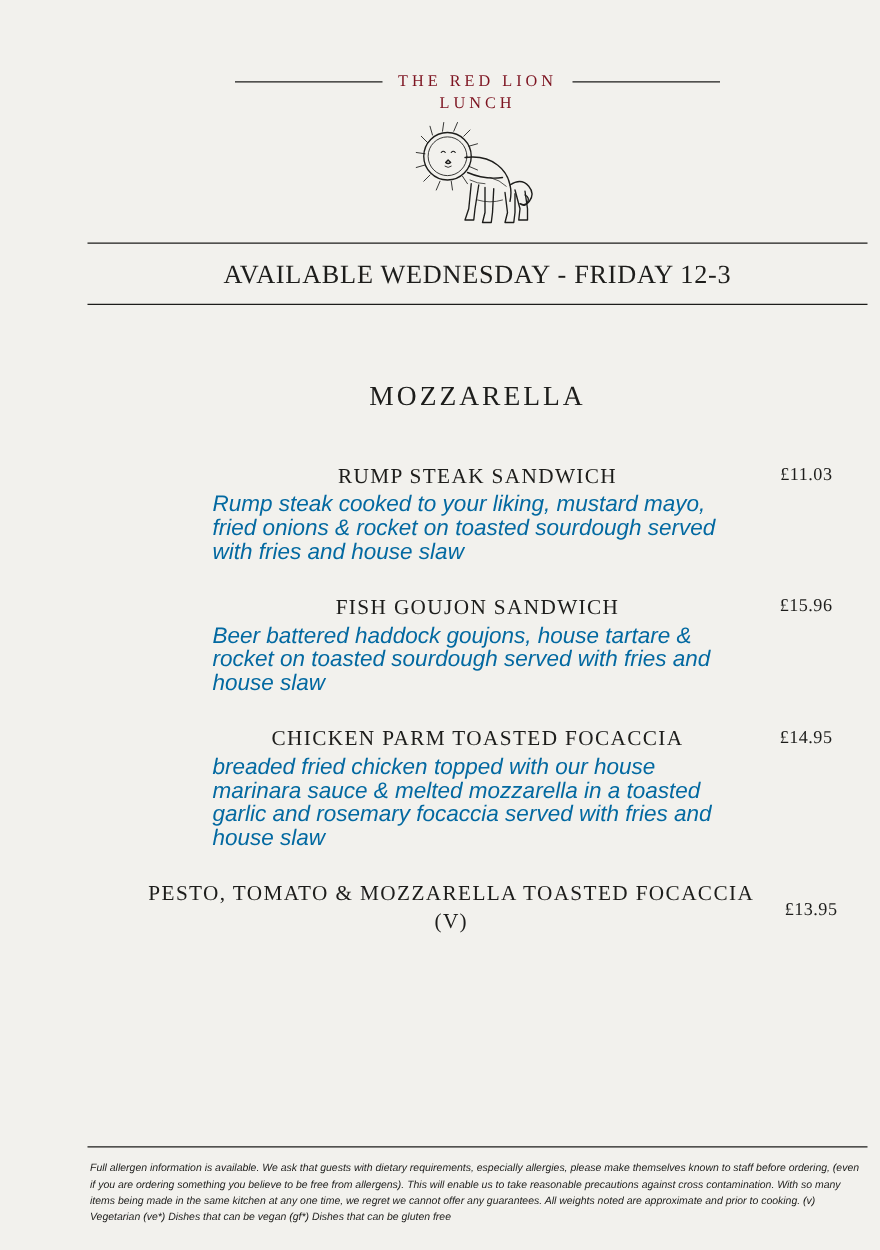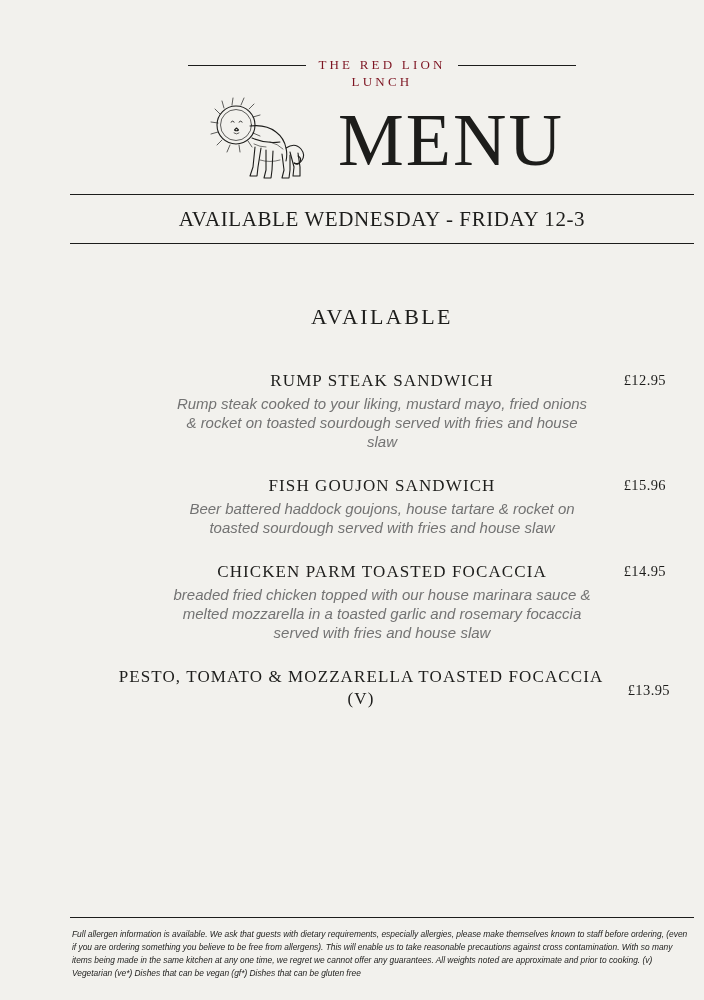--- a/index.html
+++ b/index.html
@@ -117,25 +117,25 @@
   }
   .item-name {
     text-align: center;
     font-size: 17px;
     letter-spacing: 1.1px;
     line-height: 22px;
     font-family: "Liberation Serif", serif;
     padding: 0 72px;
   }
   .item-desc {
-    text-align: center;
+    text-align: left;
     font-style: italic;
-    font-size: 15px;
+    font-size: 18px;
     line-height: 19px;
-    color: #737373;
+    color: #0369a1;
     margin-top: 2px;
     padding: 0 78px;
     font-family: "Liberation Sans", sans-serif;
   }
   .item-price {
     position: absolute;
     right: 28px;
     top: 2px;
     font-size: 14.5px;
     letter-spacing: 0.4px;
@@ -212,37 +212,36 @@
             <path d="M66 58 l0 20 l-2 8 l7 0 l1 -8 l1 -19"></path>
             <path d="M82 62 l2 16 l-2 8 l7 0 l1 -8 l0 -15"></path>
             <path d="M90 60 l4 15 l-1 9 l7 0 l0 -9 l-2 -14"></path>
 
             <path d="M54 52 q6 3 12 3" stroke-width="0.6"></path>
             <path d="M70 50 q8 2 13 7" stroke-width="0.6"></path>
             <path d="M60 68 q10 3 20 0" stroke-width="0.6"></path>
           </g>
         </svg>
       </span>
-      <span class="menu-title">MENU</span>
     </div>
 
     <div class="divider-top"></div>
     <div class="availability">AVAILABLE WEDNESDAY - FRIDAY 12-3</div>
     <div class="divider-under"></div>
   </div>
 
   <div class="section">
-    <div class="section-title">AVAILABLE</div>
+    <div class="section-title">MOZZARELLA</div>
 
     <div class="items">
 
       <div class="item">
         <div class="item-name">RUMP STEAK SANDWICH</div>
         <div class="item-desc">Rump steak cooked to your liking, mustard mayo, fried onions &amp; rocket on toasted sourdough served with fries and house slaw</div>
-        <div class="item-price">£12.95</div>
+        <div class="item-price">£11.03</div>
       </div>
 
       <div class="item">
         <div class="item-name">FISH GOUJON SANDWICH</div>
         <div class="item-desc">Beer battered haddock goujons, house tartare &amp; rocket on toasted sourdough served with fries and house slaw</div>
         <div class="item-price">£15.96</div>
       </div>
 
       <div class="item">
         <div class="item-name">CHICKEN PARM TOASTED FOCACCIA</div>

